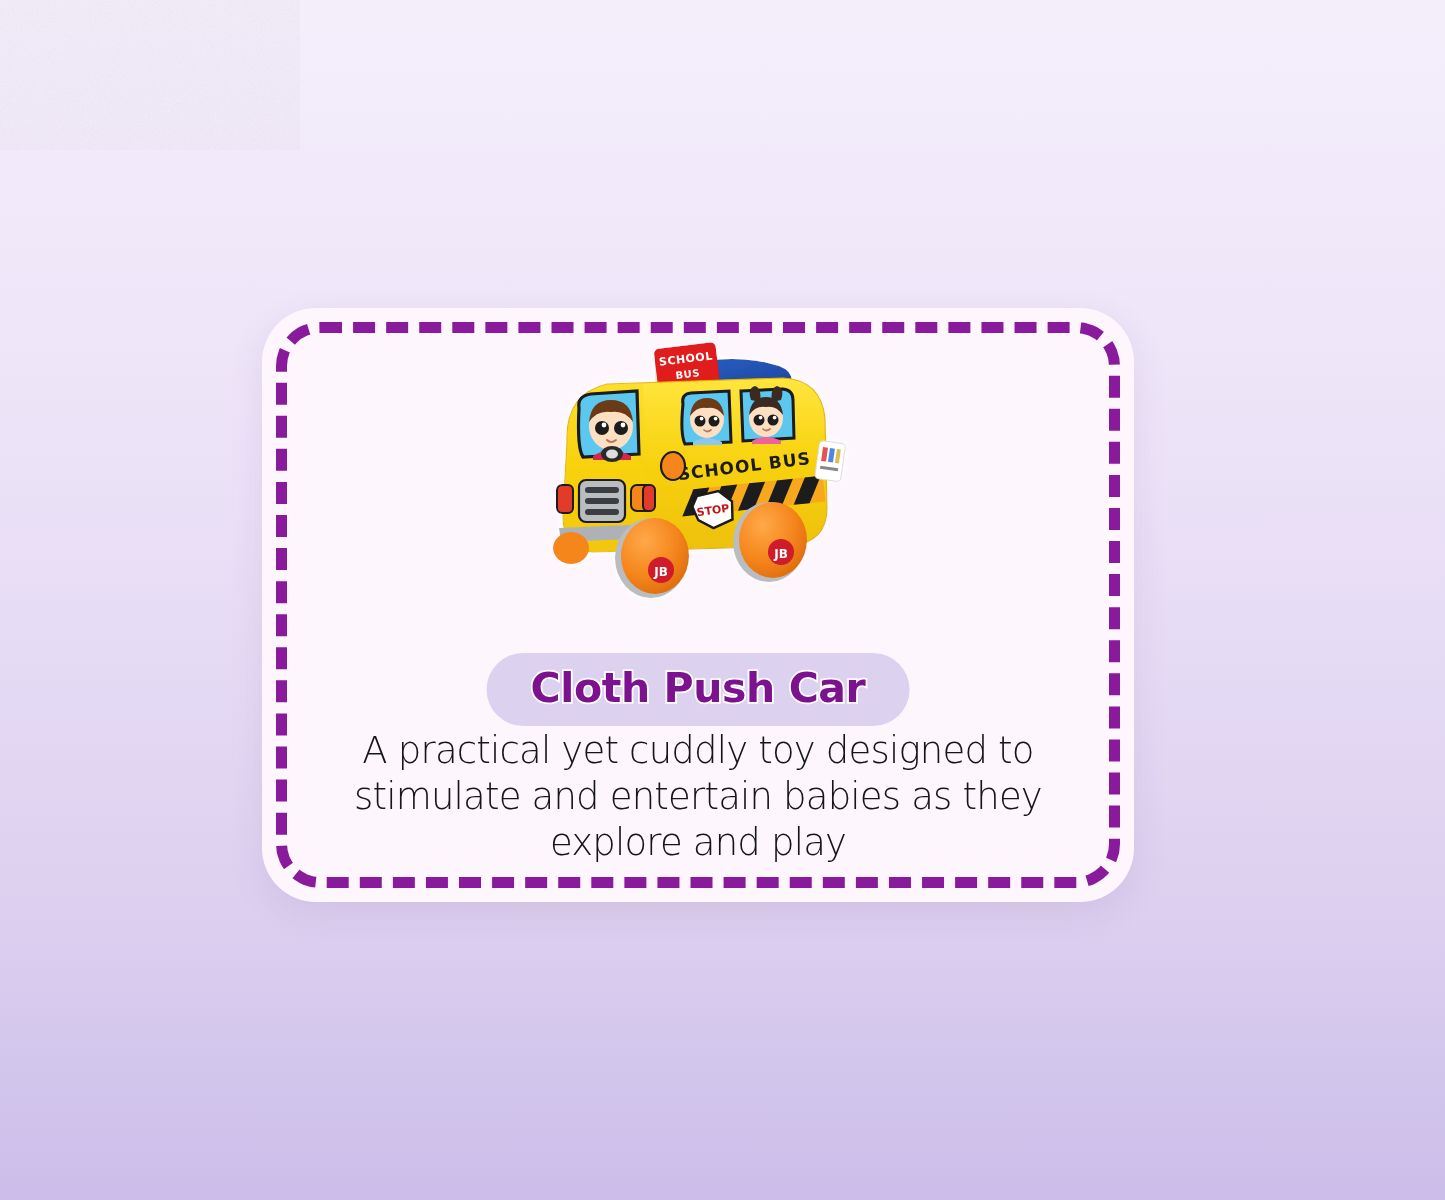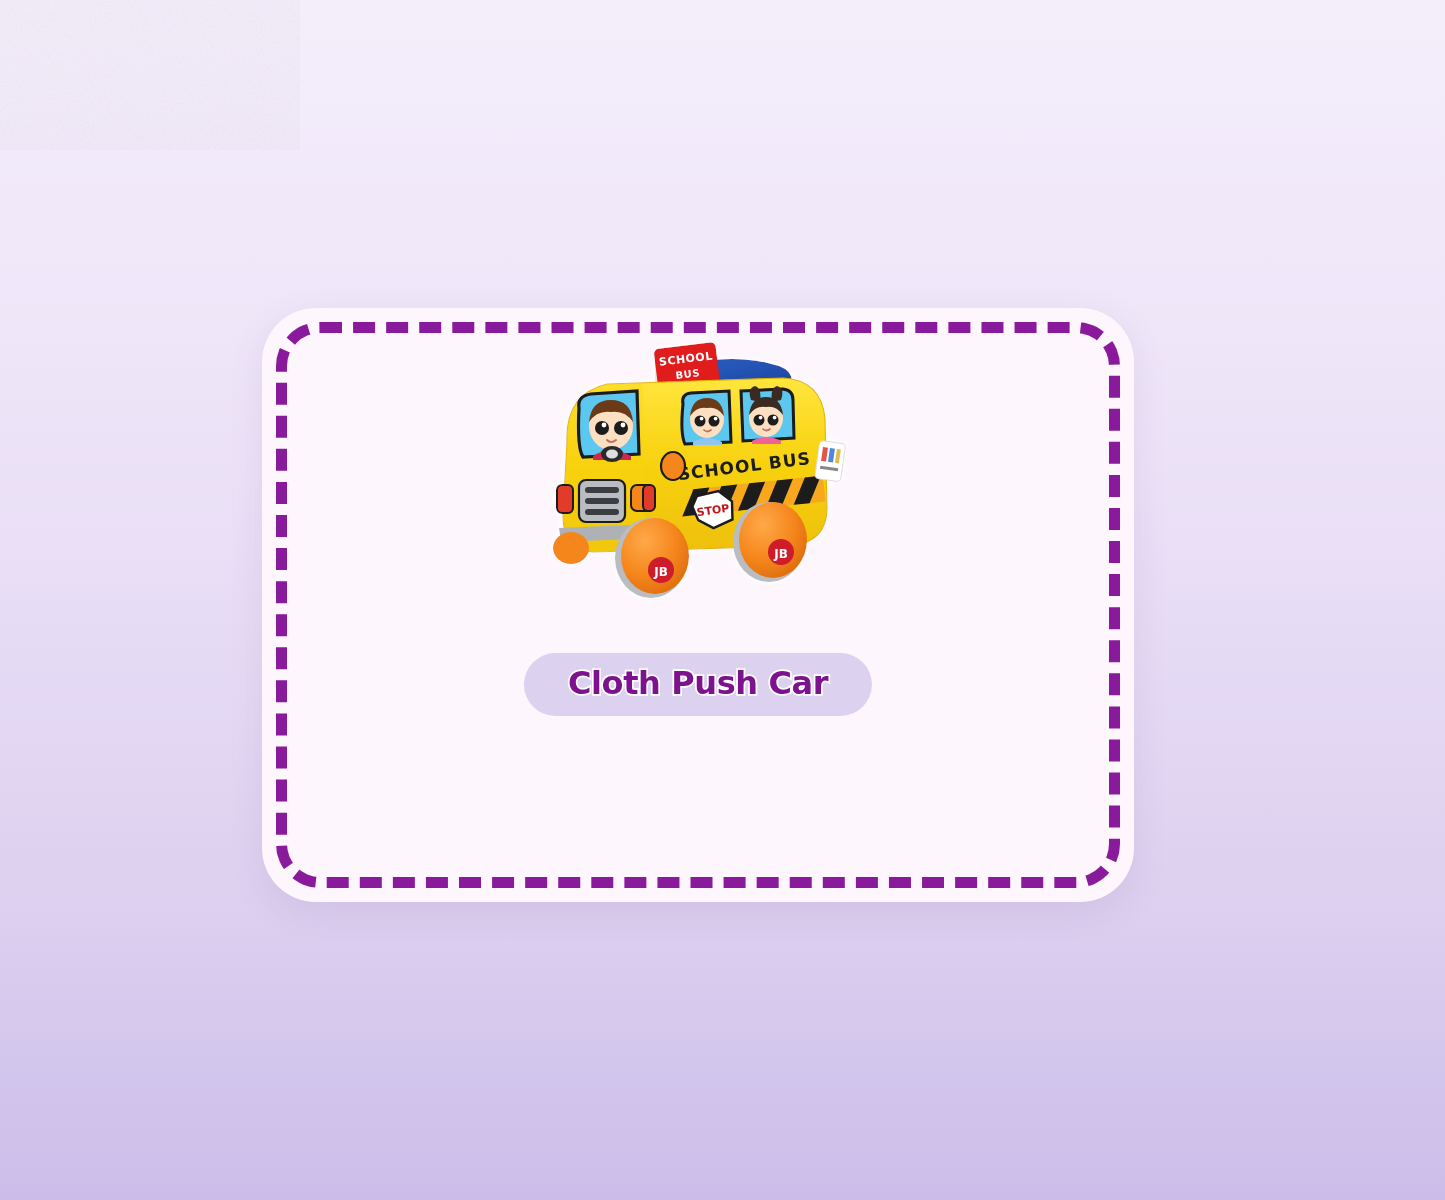--- a/index.html
+++ b/index.html
@@ -76,21 +76,21 @@
     transform: translateX(-50%);
     top: 345px;
     background: #dcd1ee;
     border-radius: 40px;
     padding: 11px 44px 14px 44px;
     text-align: center;
     white-space: nowrap;
   }
   #title-text {
     font-family: "DejaVu Sans", sans-serif;
-    font-size: 32px;
+    font-size: 41px;
     font-weight: 700;
     letter-spacing: -0.4px;
     color: #7d128e;
     -webkit-text-stroke: 3.5px #ffffff;
     paint-order: stroke fill;
     display: inline-block;
   }
 
   
   #description {
@@ -268,15 +268,16 @@
 
           <ellipse cx="38" cy="218" rx="18" ry="16" fill="#f5861c"></ellipse>
         </g>
       </svg>
     </div>
 
     <div id="title-pill">
       <span id="title-text">Cloth Push Car</span>
     </div>
 
+    <div id="description">A practical yet cuddly toy designed to stimulate and entertain babies as they explore and play</div>
 
   </div>
 </div>
 
 </body></html>

